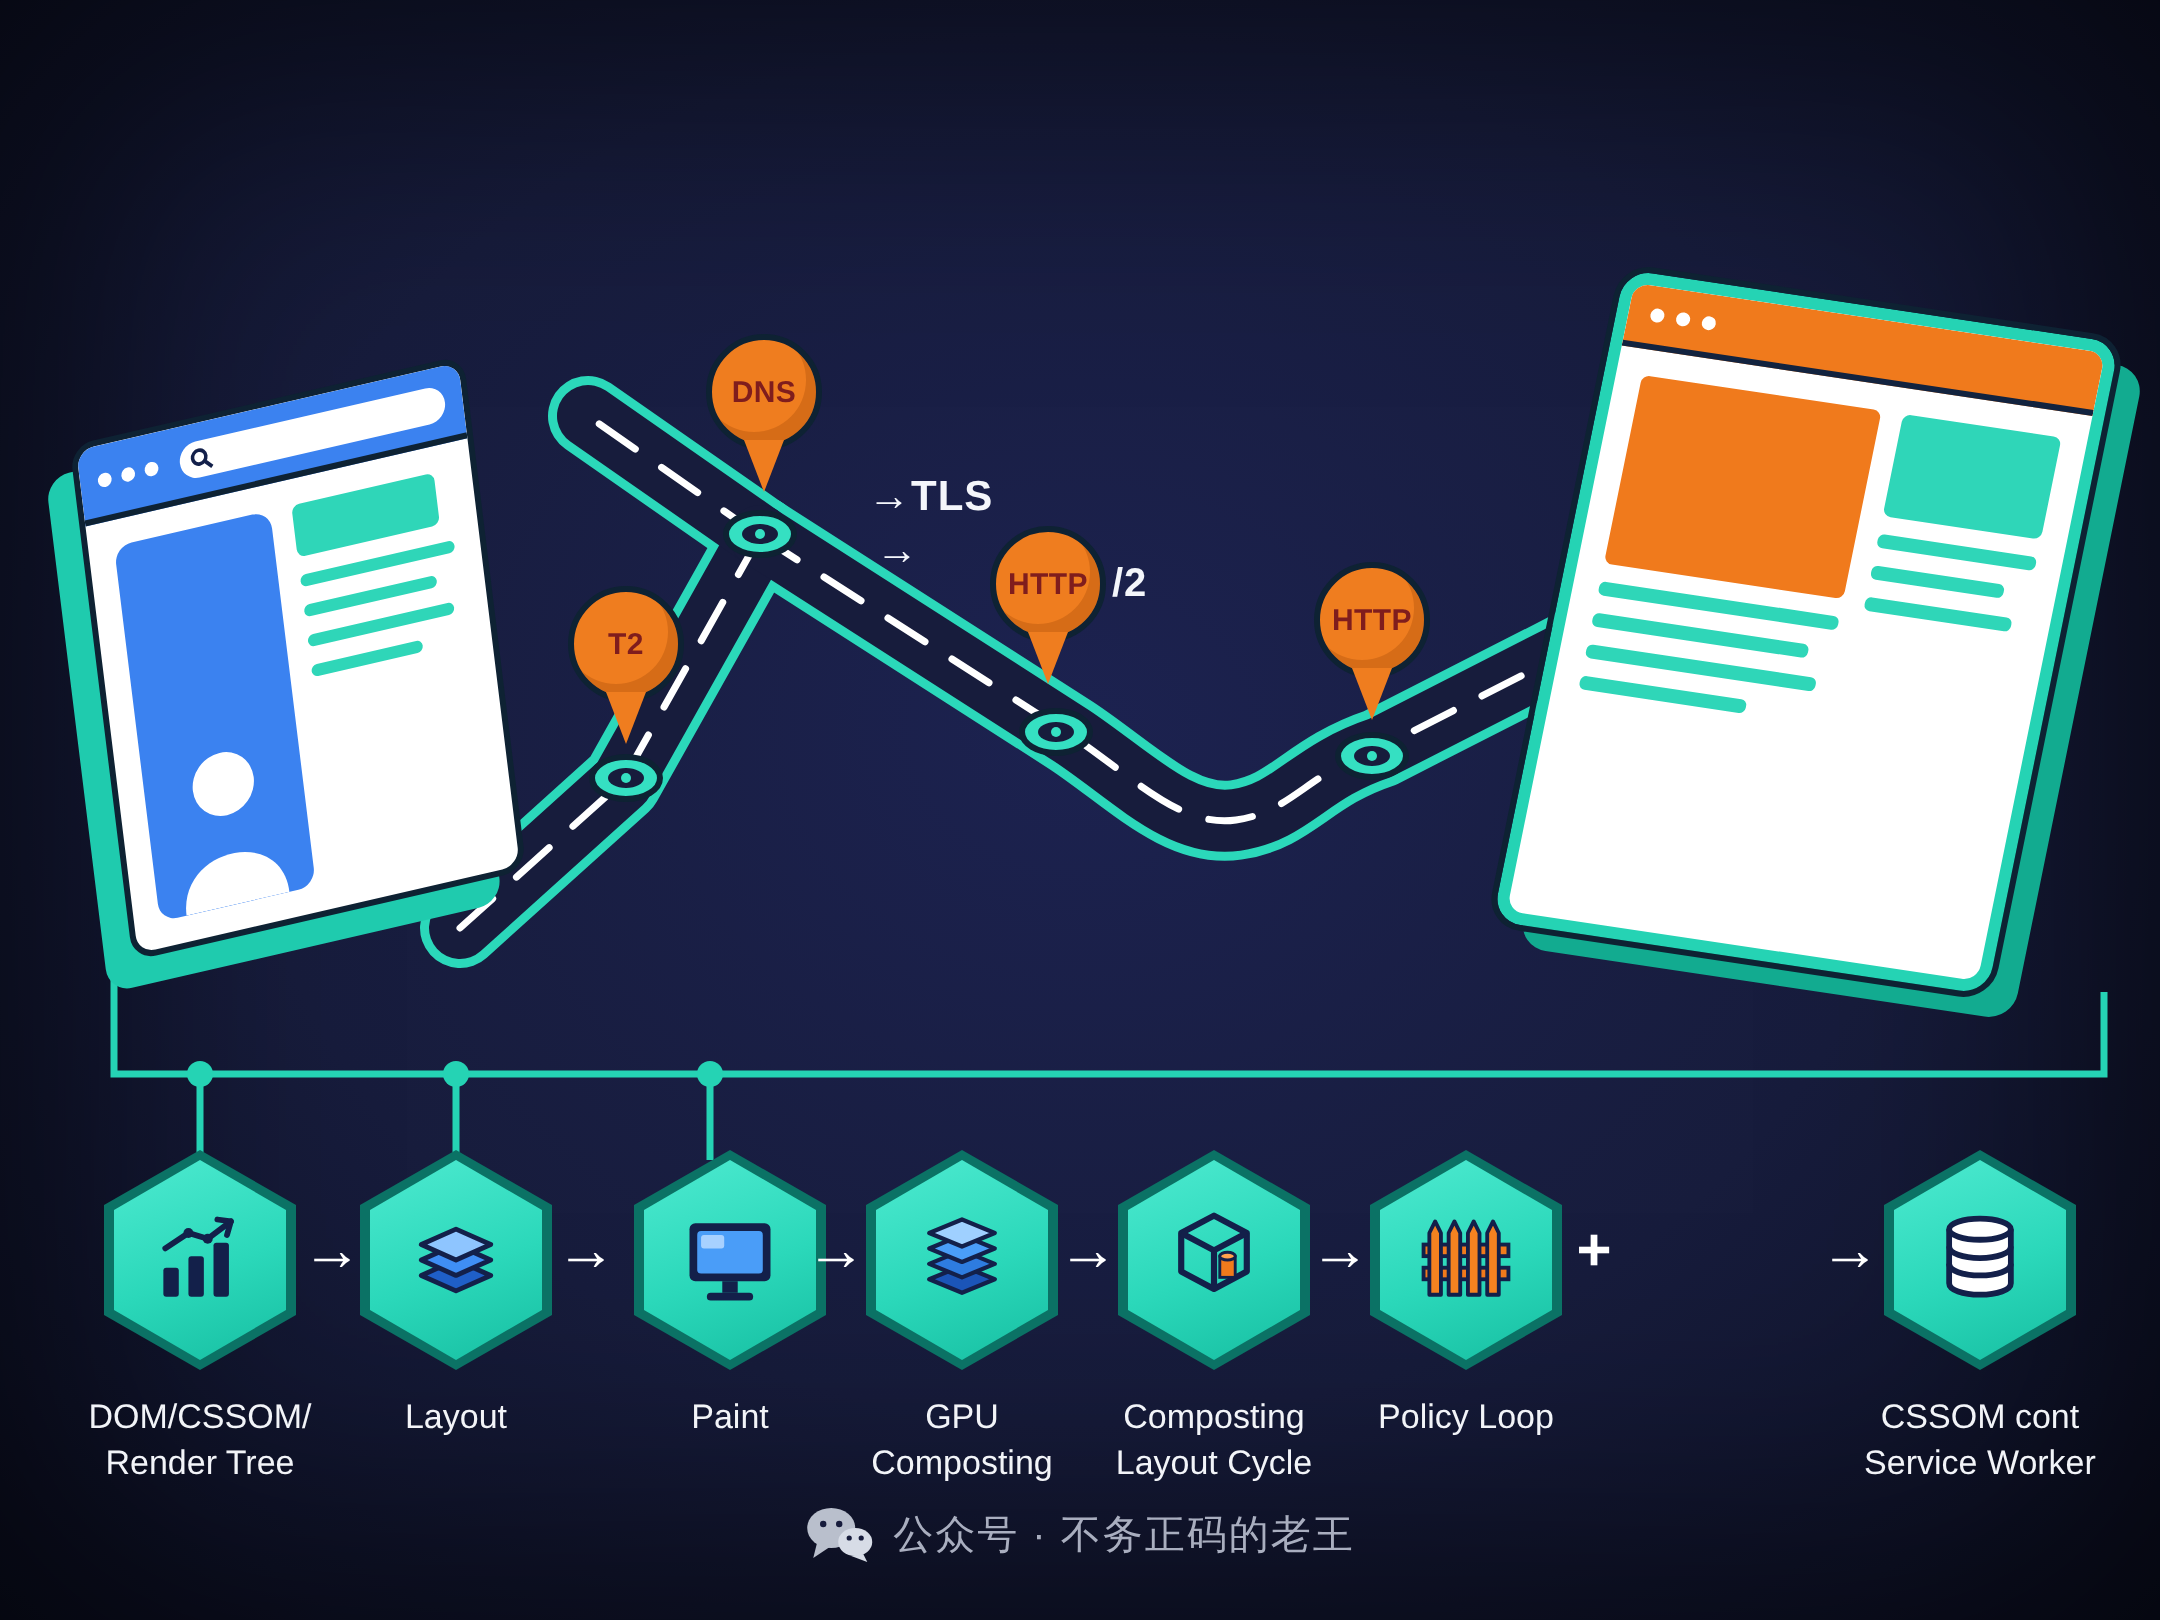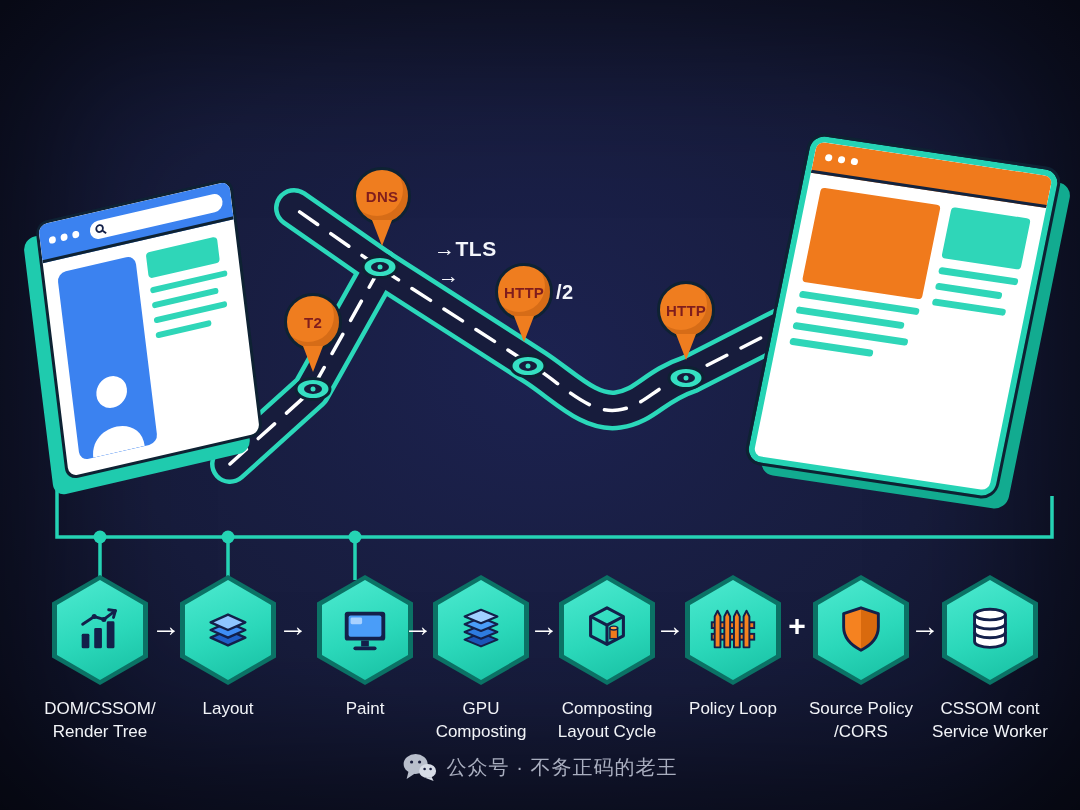--- a/index.html
+++ b/index.html
@@ -291,35 +291,20 @@
         <path d="M39 46 V14 L42 8 L45 14 V46 Z" fill="#f58220" stroke="#13204a" stroke-width="2" stroke-linejoin="round"></path>
       </svg>
     </div>
       </div>
     <div class="step-label">
       <div>Policy Loop</div>
         <div></div>
     </div>
   </div>
 
-  <div class="step" style="left:786px;">
-    <div class="hex">
-        <div class="hex-inner">
-      <svg width="54" height="54" viewBox="0 0 56 56">
-        <path d="M28 5 L46 11 V25 C46 37 38 44 28 49 C18 44 10 37 10 25 V11 Z" fill="#f58220"></path>
-        <path d="M28 5 L46 11 V25 C46 37 38 44 28 49 Z" fill="#d96a0e"></path>
-        <path d="M28 5 L46 11 V25 C46 37 38 44 28 49 C18 44 10 37 10 25 V11 Z" fill="none" stroke="#13204a" stroke-width="3" stroke-linejoin="round"></path>
-      </svg>
-    </div>
-      </div>
-    <div class="step-label">
-      <div>Source Policy</div>
-        <div>/CORS</div>
-    </div>
-  </div>
 
   <div class="step" style="left:915px;">
     <div class="hex">
         <div class="hex-inner">
       <svg width="54" height="54" viewBox="0 0 56 56">
         <path d="M12 12 V40 C12 43.5 19 46 28 46 C37 46 44 43.5 44 40 V12" fill="#ffffff" stroke="#13204a" stroke-width="3"></path>
         <ellipse cx="28" cy="12" rx="16" ry="5.5" fill="#ffffff" stroke="#13204a" stroke-width="3"></ellipse>
         <path d="M12 21 C12 24.5 19 27 28 27 C37 27 44 24.5 44 21" fill="none" stroke="#13204a" stroke-width="3"></path>
         <path d="M12 30 C12 33.5 19 36 28 36 C37 36 44 33.5 44 30" fill="none" stroke="#13204a" stroke-width="3"></path>
       </svg>

